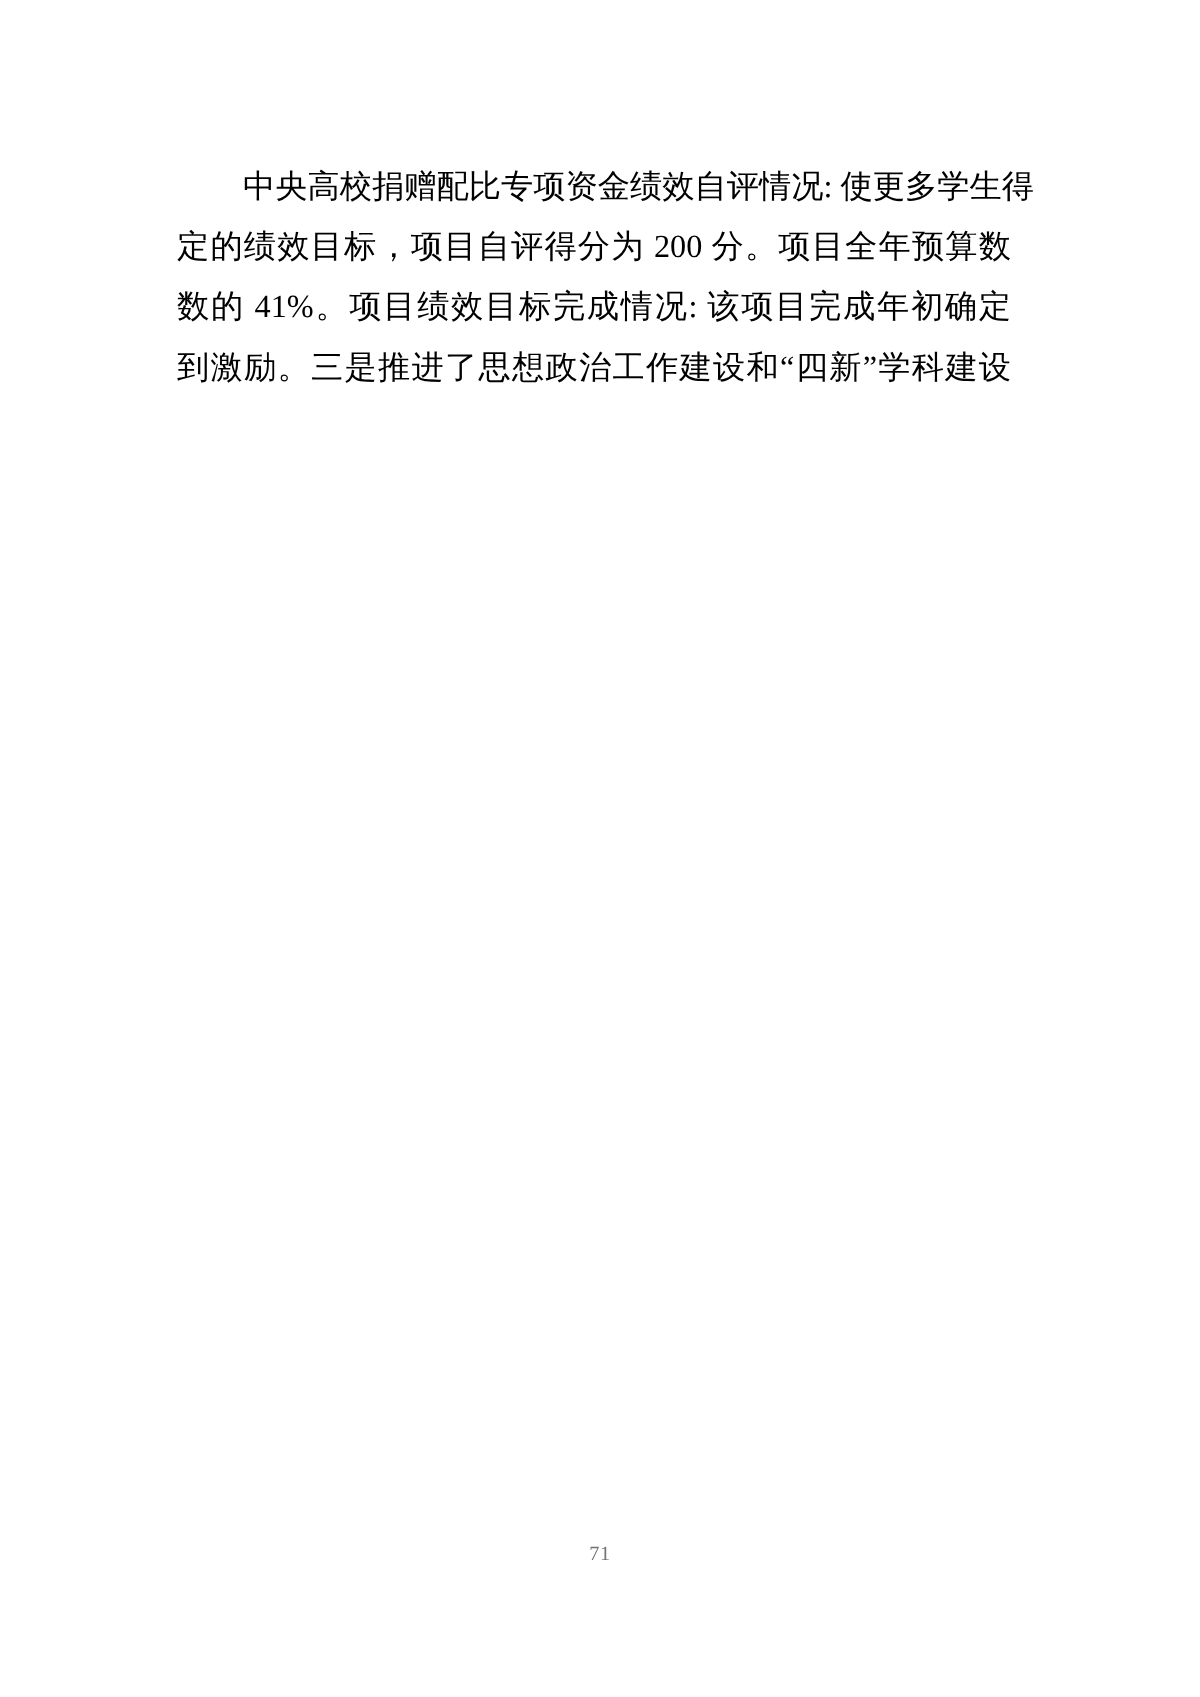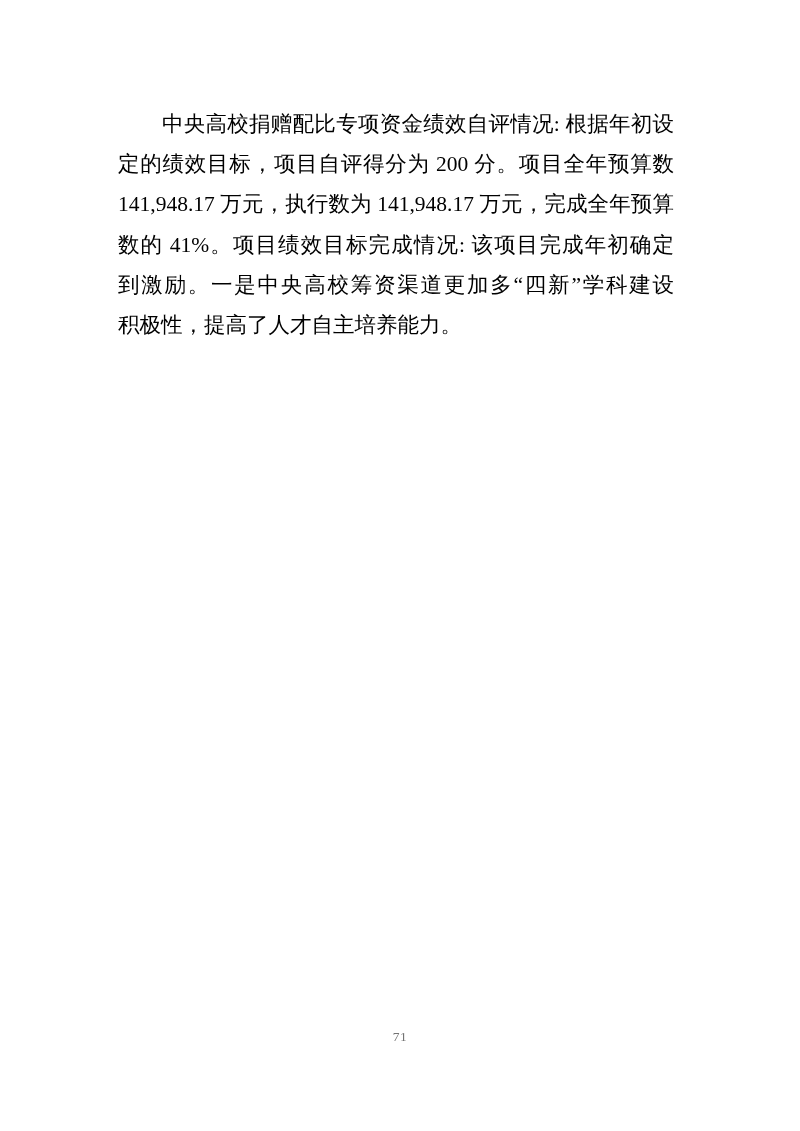--- a/index.html
+++ b/index.html
@@ -53,25 +53,23 @@
     letter-spacing: 0.5px;
     color: #737373;
   }
 </style>
 </head>
 <body>
 
 <div class="doc-page">
 
   <div class="text-block">
-    <p class="line first">中央高校捐赠配比专项资金绩效自评情况: 根据年初设</p>
+    <p class="line first">中央高校捐赠配比专项资金绩效自评情况: 使更多学生得</p>
     <p class="line">定的绩效目标，项目自评得分为 200 分。项目全年预算数</p>
-    <p class="line">141,948.17 万元，执行数为 141,948.17 万元，完成全年预算</p>
     <p class="line">数的 41%。项目绩效目标完成情况: 该项目完成年初确定</p>
-    <p class="line">到激励。一是中央高校筹资渠道更加多“四新”学科建设</p>
-    <p class="line last">积极性，提高了人才自主培养能力。</p>
+    <p class="line">到激励。三是推进了思想政治工作建设和“四新”学科建设</p>
   </div>
 
   <div class="page-footer">
     <span class="page-number">71</span>
   </div>
 
 </div>
 
 </body></html>

